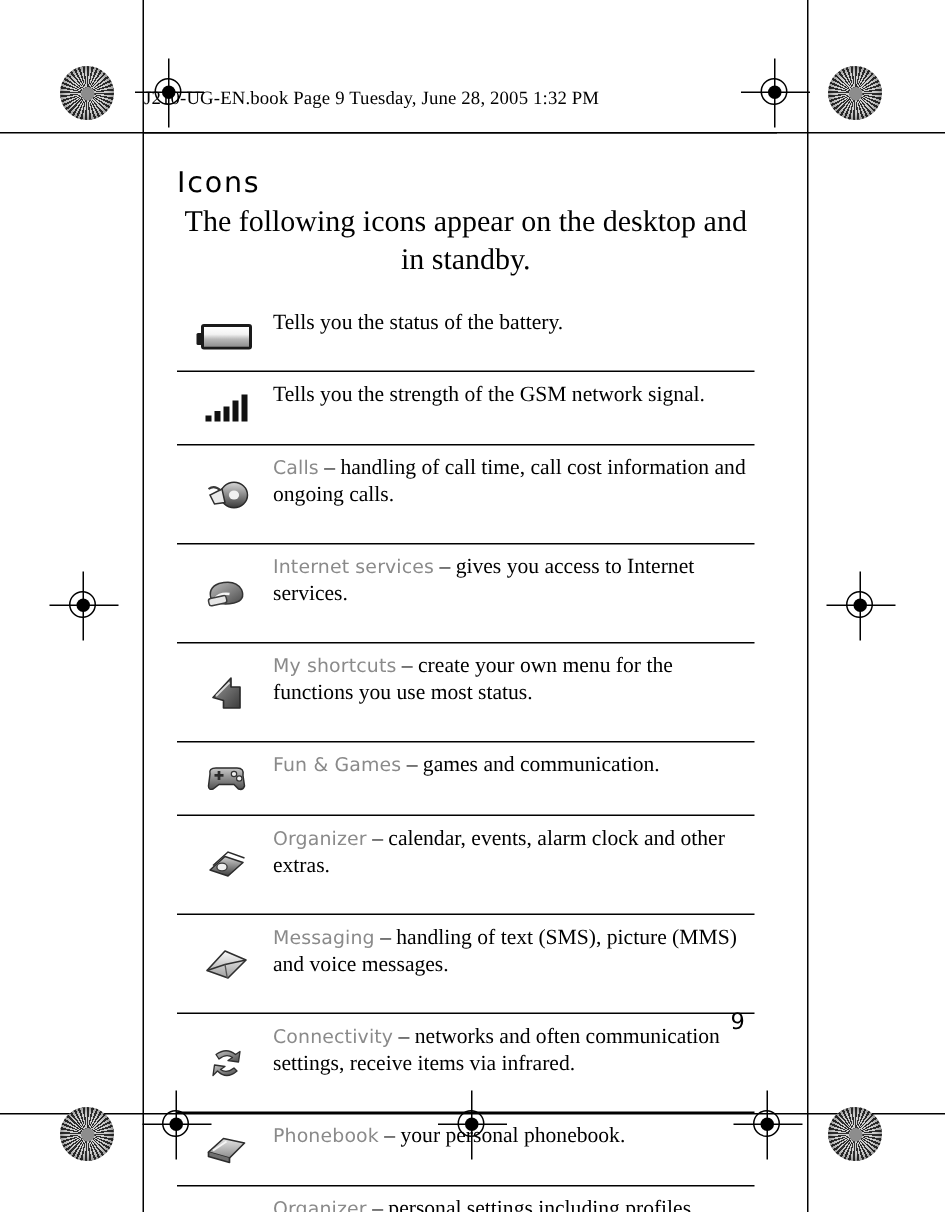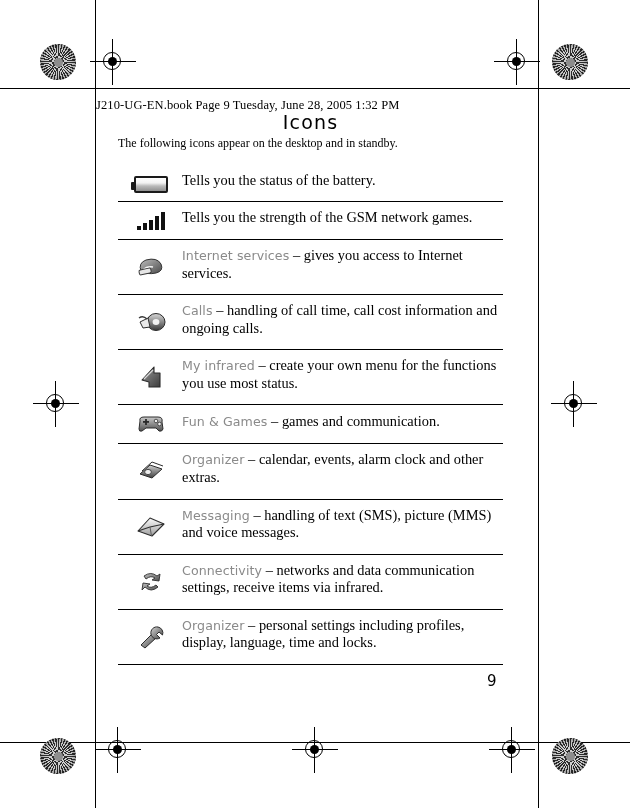--- a/index.html
+++ b/index.html
@@ -66,21 +66,20 @@
 
   
   .header-bar {
     position: absolute;
     left: 96px;
     top: 52px;
     width: 420px;
     height: 26px;
     display: flex;
     align-items: center;
-    margin-top: 40px;
   }
   .header-text {
     font-family: "Liberation Serif", serif;
     font-size: 12.5px;
     color: #000;
     white-space: nowrap;
     letter-spacing: .1px;
   }
   .header-rule {
     position: absolute;
@@ -100,49 +99,49 @@
   }
 
   .page-title {
     font-family: "DejaVu Sans", sans-serif;
     font-size: 19px;
     font-weight: 400;
     letter-spacing: 1.2px;
     color: #000;
     margin: 0 0 3px 0;
     line-height: 1.1;
-    text-align: center;
   }
 
   .intro {
     font-family: "Liberation Serif", serif;
-    font-size: 12px;
+    font-size: 20px;
     color: #000;
     margin: 0 0 14px 0;
     line-height: 1.25;
+    text-align: center;
   }
 
   
   .icon-table {
     width: 385px;
     border-collapse: collapse;
   }
   .icon-table tr {
     border-bottom: 1.4px solid #000;
   }
   .icon-table tr:first-child { border-top: none; }
 
   .cell-icon {
     width: 58px;
     padding: 7px 0 7px 4px;
     vertical-align: middle;
     text-align: center;
   }
   .cell-text {
-    padding: 7px 2px 12px 2px;
+    padding: 7px 2px 23px 2px;
     vertical-align: middle;
     font-family: "Liberation Serif", serif;
     font-size: 14.4px;
     line-height: 1.22;
     color: #000;
   }
   .lbl {
     font-family: "DejaVu Sans", sans-serif;
     font-size: 12.6px;
     font-weight: 400;
@@ -275,63 +274,63 @@
           <td class="cell-text"><span class="desc">Tells you the status of the battery.</span></td>
         </tr>
         <tr>
           <td class="cell-icon"><span class="ico ico-signal">
               <i></i>
               <i></i>
               <i></i>
               <i></i>
               <i></i>
             </span></td>
-          <td class="cell-text"><span class="desc">Tells you the strength of the GSM network games.</span></td>
-        </tr>
-        <tr>
-          <td class="cell-icon"><span class="ico"><svg width="34" height="26" viewBox="0 0 34 26">
-                <defs>
-                  <linearGradient id="gNet" x1="0" y1="0" x2="1" y2="1">
-                    <stop offset="0" stop-color="#bdbdbd"></stop>
-                    <stop offset="1" stop-color="#4a4a4a"></stop>
-                  </linearGradient>
-                </defs>
-                <path d="M7 17 Q4 9 12 6 Q23 3 27 10 Q30 17 22 19 Q13 21 7 17 Z" fill="url(#gNet)" stroke="#333" stroke-width="1"></path>
-                <path d="M9 16 Q13 12 19 13" fill="none" stroke="#f5f5f5" stroke-width="1.6"></path>
-                <rect x="5" y="15" width="12" height="5" rx="1.6" fill="#e6e6e6" stroke="#3b3b3b" stroke-width="1" transform="rotate(-12 11 17)"></rect>
-              </svg></span></td>
-          <td class="cell-text"><span class="lbl">Internet services</span><span class="desc"> – </span><span class="desc">gives you access to Internet services.</span></td>
+          <td class="cell-text"><span class="desc">Tells you the strength of the GSM network signal.</span></td>
         </tr>
         <tr>
           <td class="cell-icon"><span class="ico"><svg width="34" height="26" viewBox="0 0 34 26">
                 <defs>
                   <linearGradient id="gCall" x1="0" y1="0" x2="0" y2="1">
                     <stop offset="0" stop-color="#d8d8d8"></stop>
                     <stop offset="1" stop-color="#3a3a3a"></stop>
                   </linearGradient>
                 </defs>
                 <ellipse cx="22" cy="13" rx="9" ry="8.5" fill="url(#gCall)" stroke="#2a2a2a" stroke-width="1"></ellipse>
                 <ellipse cx="22" cy="13" rx="3.4" ry="3" fill="#f2f2f2"></ellipse>
                 <path d="M14 9 L6 13 L9 19 L16 18 Z" fill="#eaeaea" stroke="#2f2f2f" stroke-width="1"></path>
                 <path d="M13 10 Q9 6 5 9" fill="none" stroke="#3a3a3a" stroke-width="1.4"></path>
               </svg></span></td>
           <td class="cell-text"><span class="lbl">Calls</span><span class="desc"> – </span><span class="desc">handling of call time, call cost information and ongoing calls.</span></td>
         </tr>
         <tr>
+          <td class="cell-icon"><span class="ico"><svg width="34" height="26" viewBox="0 0 34 26">
+                <defs>
+                  <linearGradient id="gNet" x1="0" y1="0" x2="1" y2="1">
+                    <stop offset="0" stop-color="#bdbdbd"></stop>
+                    <stop offset="1" stop-color="#4a4a4a"></stop>
+                  </linearGradient>
+                </defs>
+                <path d="M7 17 Q4 9 12 6 Q23 3 27 10 Q30 17 22 19 Q13 21 7 17 Z" fill="url(#gNet)" stroke="#333" stroke-width="1"></path>
+                <path d="M9 16 Q13 12 19 13" fill="none" stroke="#f5f5f5" stroke-width="1.6"></path>
+                <rect x="5" y="15" width="12" height="5" rx="1.6" fill="#e6e6e6" stroke="#3b3b3b" stroke-width="1" transform="rotate(-12 11 17)"></rect>
+              </svg></span></td>
+          <td class="cell-text"><span class="lbl">Internet services</span><span class="desc"> – </span><span class="desc">gives you access to Internet services.</span></td>
+        </tr>
+        <tr>
           <td class="cell-icon"><span class="ico"><svg width="30" height="28" viewBox="0 0 30 28">
                 <defs>
                   <linearGradient id="gArr" x1="0" y1="0" x2="1" y2="1">
                     <stop offset="0" stop-color="#9a9a9a"></stop>
                     <stop offset="1" stop-color="#3c3c3c"></stop>
                   </linearGradient>
                 </defs>
                 <path d="M6 17 L18 4 L18 10 L24 10 L24 24 L13 24 L13 19 Z" fill="url(#gArr)" stroke="#2b2b2b" stroke-width="1.1" stroke-linejoin="round"></path>
                 <path d="M8 16 L17 7" fill="none" stroke="#d9d9d9" stroke-width="1.2"></path>
               </svg></span></td>
-          <td class="cell-text"><span class="lbl">My infrared</span><span class="desc"> – </span><span class="desc">create your own menu for the functions you use most status.</span></td>
+          <td class="cell-text"><span class="lbl">My shortcuts</span><span class="desc"> – </span><span class="desc">create your own menu for the functions you use most status.</span></td>
         </tr>
         <tr>
           <td class="cell-icon"><span class="ico"><svg width="34" height="24" viewBox="0 0 34 24">
                 <defs>
                   <linearGradient id="gPad" x1="0" y1="0" x2="0" y2="1">
                     <stop offset="0" stop-color="#c9c9c9"></stop>
                     <stop offset="1" stop-color="#4f4f4f"></stop>
                   </linearGradient>
                 </defs>
                 <path d="M6 9 Q5 5 10 5 L24 5 Q29 5 28 10 L29 17 Q28 20 25 19 L22 16 L12 16 L8 19 Q5 20 5 17 Z" fill="url(#gPad)" stroke="#2d2d2d" stroke-width="1"></path>
@@ -374,21 +373,35 @@
           <td class="cell-icon"><span class="ico"><svg width="30" height="26" viewBox="0 0 30 26">
                 <defs>
                   <linearGradient id="gCon" x1="0" y1="0" x2="1" y2="1">
                     <stop offset="0" stop-color="#c4c4c4"></stop>
                     <stop offset="1" stop-color="#4b4b4b"></stop>
                   </linearGradient>
                 </defs>
                 <path d="M8 7 Q15 2 21 7 L24 5 L23 12 L16 11 L19 9 Q15 6 10 10 Z" fill="url(#gCon)" stroke="#2e2e2e" stroke-width=".9" stroke-linejoin="round"></path>
                 <path d="M22 18 Q15 24 9 18 L6 21 L7 14 L14 15 L11 17 Q15 20 20 16 Z" fill="url(#gCon)" stroke="#2e2e2e" stroke-width=".9" stroke-linejoin="round"></path>
               </svg></span></td>
-          <td class="cell-text"><span class="lbl">Connectivity</span><span class="desc"> – </span><span class="desc">networks and data communication settings, receive items via infrared.</span></td>
+          <td class="cell-text"><span class="lbl">Connectivity</span><span class="desc"> – </span><span class="desc">networks and often communication settings, receive items via infrared.</span></td>
+        </tr>
+        <tr>
+          <td class="cell-icon"><span class="ico"><svg width="32" height="24" viewBox="0 0 32 24">
+                <defs>
+                  <linearGradient id="gBook" x1="0" y1="0" x2="0" y2="1">
+                    <stop offset="0" stop-color="#e4e4e4"></stop>
+                    <stop offset="1" stop-color="#8d8d8d"></stop>
+                  </linearGradient>
+                </defs>
+                <path d="M4 14 L14 5 L28 8 L18 18 Z" fill="url(#gBook)" stroke="#2c2c2c" stroke-width="1.1" stroke-linejoin="round"></path>
+                <path d="M18 18 L18 21 L4 17 L4 14" fill="#6f6f6f" stroke="#2c2c2c" stroke-width="1.1" stroke-linejoin="round"></path>
+                <path d="M7 13 L16 7" fill="none" stroke="#f4f4f4" stroke-width="1.3"></path>
+              </svg></span></td>
+          <td class="cell-text"><span class="lbl">Phonebook</span><span class="desc"> – </span><span class="desc">your personal phonebook.</span></td>
         </tr>
         <tr>
           <td class="cell-icon"><span class="ico"><svg width="30" height="26" viewBox="0 0 30 26">
                 <defs>
                   <linearGradient id="gSet" x1="0" y1="0" x2="1" y2="1">
                     <stop offset="0" stop-color="#d5d5d5"></stop>
                     <stop offset="1" stop-color="#454545"></stop>
                   </linearGradient>
                 </defs>
                 <path d="M5 21 L16 10 L20 14 L9 24 Z" fill="url(#gSet)" stroke="#2b2b2b" stroke-width="1" stroke-linejoin="round"></path>

